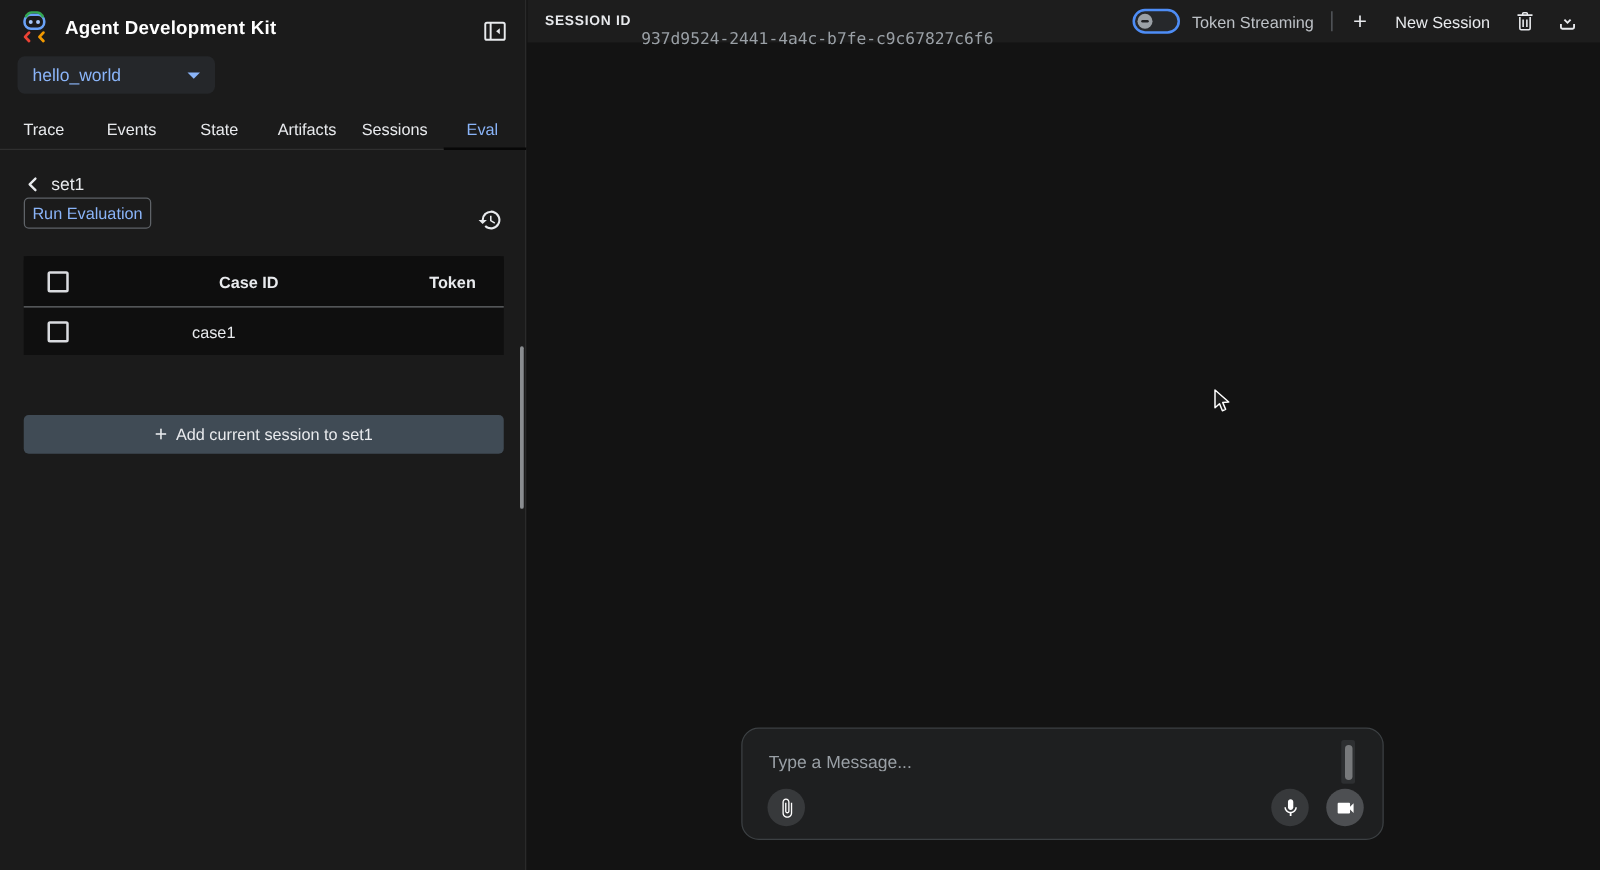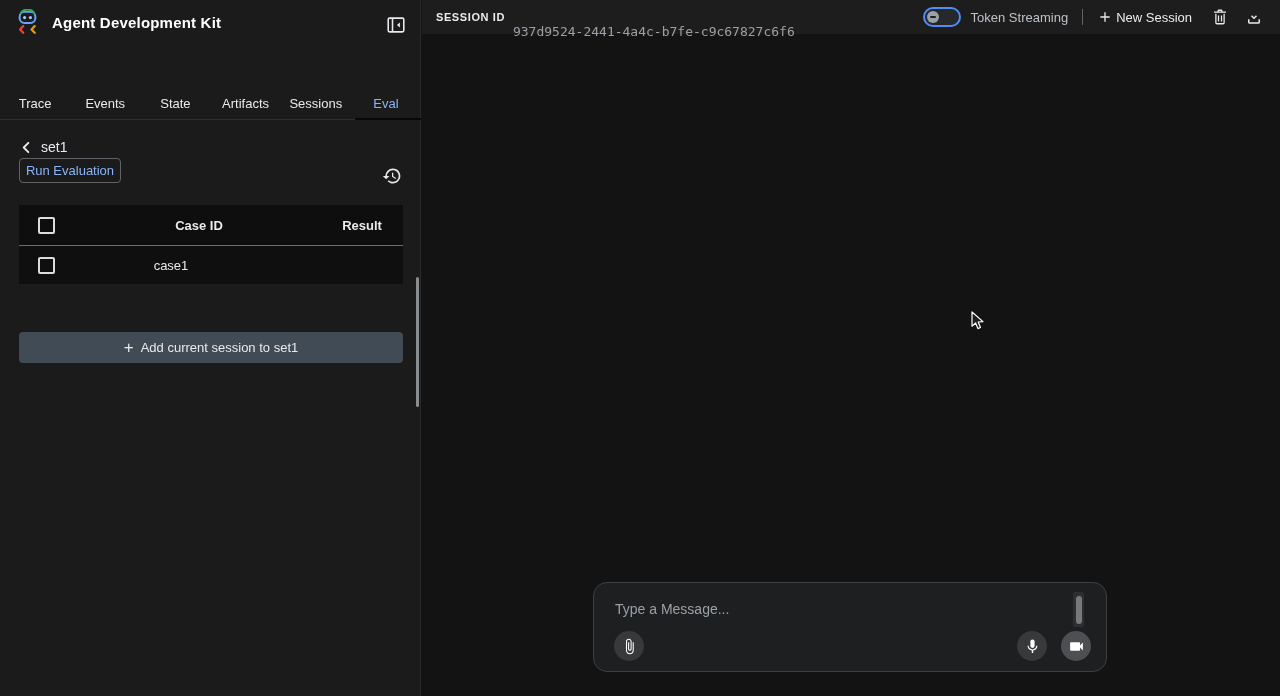--- a/index.html
+++ b/index.html
@@ -70,21 +70,21 @@
   .bar-right { margin-left:auto; display:flex; align-items:center; gap:10px; }
 
   .toggle { width:38px; height:20px; border-radius:11px; border:2px solid #4e8df6;
             background:#26282b; position:relative; cursor:pointer; flex:none; }
   .toggle-thumb { position:absolute; left:2px; top:2px; width:12px; height:12px;
                   border-radius:50%; background:#9aa0a6; display:flex;
                   align-items:center; justify-content:center; }
   .toggle-dash { width:6px; height:2px; background:#202124; border-radius:1px; }
   .toggle-label { font-size:13px; color:#bdc1c6; }
   .v-divider { width:1px; height:16px; background:#5f6368; margin:0 4px; }
-  .new-session { display:flex; align-items:center; gap:3px; color:#e8eaed;
+  .new-session { display:flex; align-items:center; gap:20px; color:#e8eaed;
                  font-size:13px; cursor:pointer; margin-right:6px; white-space:nowrap; }
   .icon-btn { width:24px; height:24px; display:flex; align-items:center;
               justify-content:center; cursor:pointer; }
 
   
   .cursor { position:absolute; left:549px; top:311px; pointer-events:none; }
 
   
   .composer { position:absolute; left:171px; top:582px; width:514px; height:90px;
               background:#1e1f20; border:1px solid #3c4043; border-radius:14px; }
@@ -120,20 +120,24 @@
     <span class="app-title">Agent Development Kit</span>
     <div class="panel-toggle">
       <svg width="22" height="22" viewBox="0 0 24 24">
         <rect x="3.5" y="4.5" width="17" height="15" rx="1.5" fill="none" stroke="#e8eaed" stroke-width="1.7"></rect>
         <line x1="8.2" y1="4.5" x2="8.2" y2="19.5" stroke="#e8eaed" stroke-width="1.7"></line>
         <path d="M16.2 9.4 L13 12 L16.2 14.6 Z" fill="#e8eaed"></path>
       </svg>
     </div>
   </div>
 
+  <div class="agent-select">
+    <span class="agent-select-value">hello_world</span>
+    <span class="caret-down"></span>
+  </div>
 
   <div class="tab-bar">
     <div class="tab">Trace</div>
     <div class="tab">Events</div>
     <div class="tab">State</div>
     <div class="tab">Artifacts</div>
     <div class="tab">Sessions</div>
     <div class="tab active">Eval</div>
     <div class="tab-ink"></div>
   </div>
@@ -151,21 +155,21 @@
     <svg width="20" height="20" viewBox="0 0 24 24" fill="#e8eaed">
       <path d="M13 3a9 9 0 0 0-9 9H1l3.9 3.9L9 12H6a7 7 0 1 1 2.1 5l-1.4 1.4A9 9 0 1 0 13 3z"></path>
       <path d="M12 8v5l4.3 2.5.7-1.2-3.5-2.1V8z"></path>
     </svg>
   </div>
 
   <div class="eval-table">
     <div class="t-row header">
       <div class="checkbox"></div>
       <div class="cell">Case ID</div>
-      <div class="cell">Result</div>
+      <div class="cell">Token</div>
       <div></div>
     </div>
     <div class="t-row">
       <div class="checkbox"></div>
       <div class="cell">case1</div>
       <div class="cell"></div>
       <div></div>
     </div>
   </div>
 

